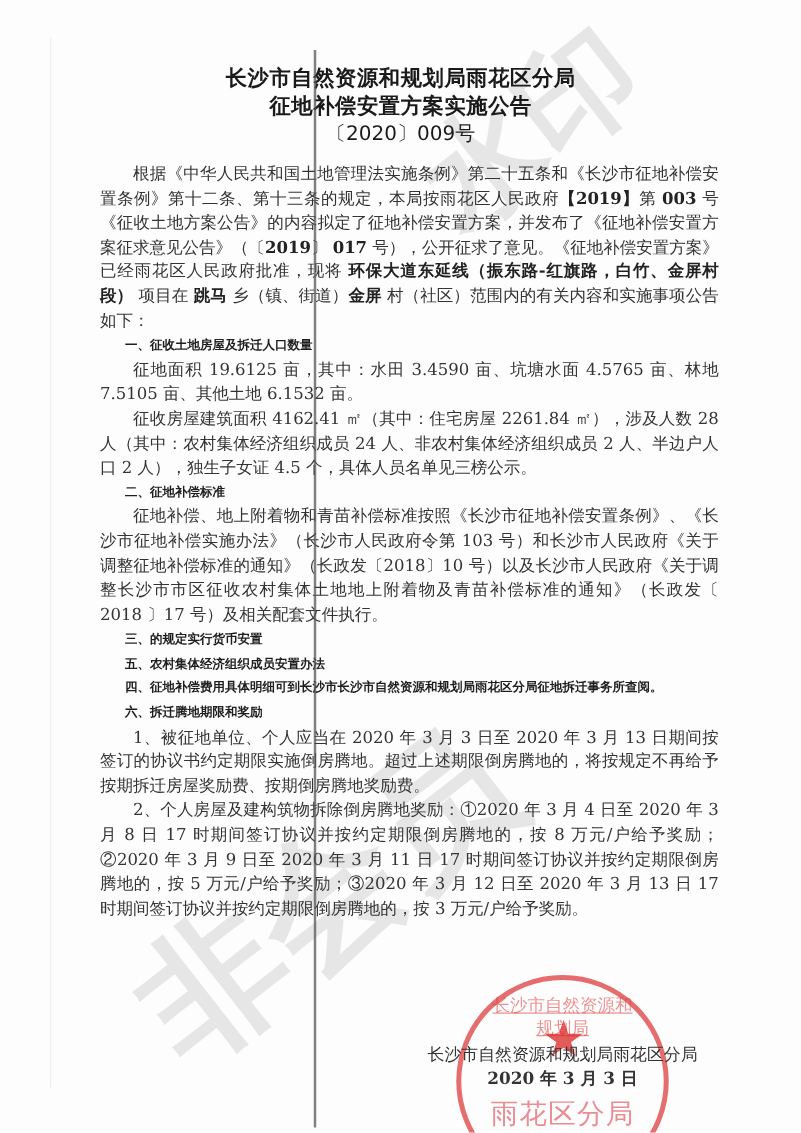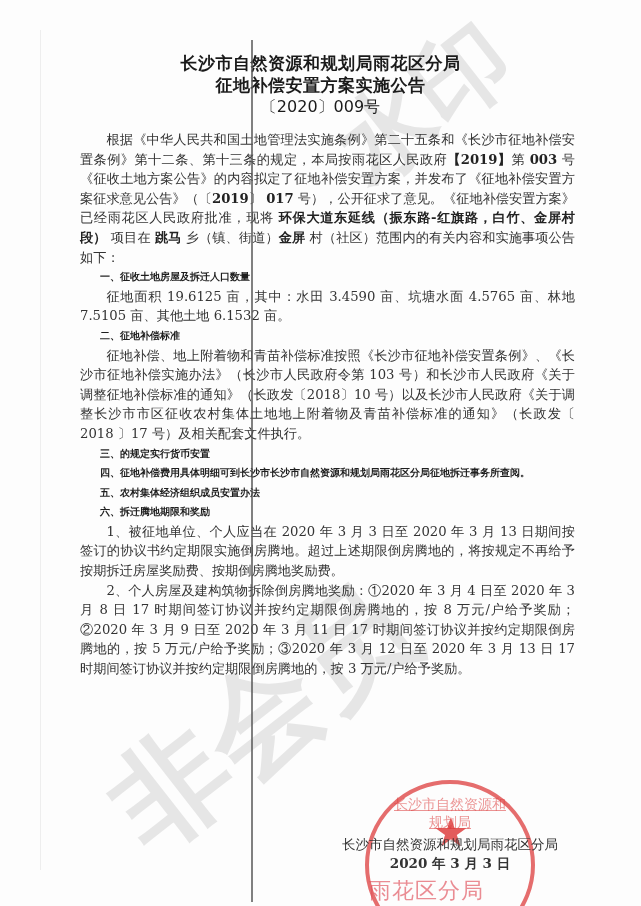--- a/index.html
+++ b/index.html
@@ -16,21 +16,21 @@
     .h-title { font-family: "DejaVu Sans", "Liberation Sans", sans-serif; font-weight: bold; font-size: 17px; line-height: 22px; color: #1a1a1a; letter-spacing: .5px; }
     .h-num { font-family: "DejaVu Sans", "Liberation Sans", sans-serif; font-weight: normal; font-size: 16px; line-height: 22px; color: #1a1a1a; }
     .body { position: absolute; left: 80px; top: 130px; width: 495px; font-size: 13.2px; line-height: 19.6px; color: #333; text-align: justify; }
     .p { margin: 0; text-indent: 2em; }
     .sec { margin: 0; text-indent: 2em; font-weight: bold; font-family: "DejaVu Sans", "Liberation Sans", sans-serif; color: #1e1e1e; font-size: 10px; }
     .b { font-weight: bold; color: #222; }
     .sign { position: absolute; left: 320px; top: 835px; width: 260px; text-align: center; font-size: 13.5px; line-height: 19px; color: #333; }
     .sign .date { font-weight: bold; }
     .seal { position: absolute; left: 365px; top: 780px; width: 170px; height: 170px; border: 4px solid rgba(220,60,60,.75); border-radius: 50%; box-sizing: border-box; }
     .seal-star { position: absolute; left: 64px; top: 28px; font-size: 40px; color: rgba(220,50,50,.8); line-height: 40px; }
-    .seal-text { position: absolute; left: 0; width: 162px; top: 92px; font-family: Liberation Mono, monospace; font-size: 22px; color: rgba(225,80,90,.65); letter-spacing: 1px; }
+    .seal-text { position: absolute; left: 0; width: 162px; top: 92px; text-align: center; font-family: Liberation Mono, monospace; font-size: 22px; color: rgba(225,80,90,.65); letter-spacing: 1px; }
     .seal-arc { position: absolute; left: 20px; top: 12px; width: 122px; text-align: center; font-size: 14px; color: rgba(220,60,60,.55); font-family: "DejaVu Sans", "Liberation Sans", sans-serif; text-decoration: underline; }
     .wm { position: absolute; font-family: "DejaVu Sans", "Liberation Sans", sans-serif; color: rgba(0,0,0,.09); font-size: 110px; font-weight: bold; transform: rotate(-38deg); transform-origin: center; white-space: nowrap; pointer-events: none; }
   </style>
 </head>
 <body>
 
 <div class="page">
   <div class="scanline2"></div>
 
   <div class="wm" style="left:330px; top:40px; font-size:95px;">水印</div>
@@ -40,29 +40,30 @@
     <div class="h-title">长沙市自然资源和规划局雨花区分局</div>
     <div class="h-title">征地补偿安置方案实施公告</div>
     <div class="h-num">〔2020〕009号</div>
   </div>
 
   <div class="body">
     <p class="p"><span>根据《中华人民共和国土地管理法实施条例》第二十五条和《长沙市征地补偿安置条例》第十二条、第十三条的规定，本局按雨花区人民政府</span><span class="b">【2019】</span><span>第</span> <span class="b">003</span> <span>号《征收土地方案公告》的内容拟定了征地补偿安置方案，并发布了《征地补偿安置方案征求意见公告》（〔</span><span class="b">2019</span><span>〕</span> <span class="b">017</span> <span>号），公开征求了意见。《征地补偿安置方案》已经雨花区人民政府批准，现将</span> <span class="b">环保大道东延线（振东路-红旗路，白竹、金屏村段）</span> <span>项目在</span> <span class="b">跳马</span> <span>乡（镇、街道）</span><span class="b">金屏</span> <span>村（社区）范围内的有关内容和实施事项公告如下：</span></p>
 
     <p class="sec">一、征收土地房屋及拆迁人口数量</p>
     <p class="p">征地面积 19.6125 亩，其中：水田 3.4590 亩、坑塘水面 4.5765 亩、林地 7.5105 亩、其他土地 6.1532 亩。</p>
+    <p class="p">征收房屋建筑面积 4162.41 ㎡（其中：住宅房屋 2261.84 ㎡），涉及人数 28 人（其中：农村集体经济组织成员 24 人、非农村集体经济组织成员 2 人、半边户人口 2 人），独生子女证 4.5 个，具体人员名单见三榜公示。</p>
 
     <p class="sec">二、征地补偿标准</p>
     <p class="p">征地补偿、地上附着物和青苗补偿标准按照《长沙市征地补偿安置条例》、《长沙市征地补偿实施办法》（长沙市人民政府令第 103 号）和长沙市人民政府《关于调整征地补偿标准的通知》（长政发〔2018〕10 号）以及长沙市人民政府《关于调整长沙市市区征收农村集体土地地上附着物及青苗补偿标准的通知》（长政发〔 2018 〕17 号）及相关配套文件执行。</p>
 
     <p class="sec">三、的规定实行货币安置</p>
 
+    <p class="sec">五、农村集体经济组织成员安置办法</p>
+
     <p class="sec">四、征地补偿费用具体明细可到长沙市长沙市自然资源和规划局雨花区分局征地拆迁事务所查阅。</p>
-
-    <p class="sec">五、农村集体经济组织成员安置办法</p>
 
     <p class="sec">六、拆迁腾地期限和奖励</p>
     <p class="p">1、被征地单位、个人应当在 2020 年 3 月 3 日至 2020 年 3 月 13 日期间按签订的协议书约定期限实施倒房腾地。超过上述期限倒房腾地的，将按规定不再给予按期拆迁房屋奖励费、按期倒房腾地奖励费。</p>
     <p class="p">2、个人房屋及建构筑物拆除倒房腾地奖励：①2020 年 3 月 4 日至 2020 年 3 月 8 日 17 时期间签订协议并按约定期限倒房腾地的，按 8 万元/户给予奖励；②2020 年 3 月 9 日至 2020 年 3 月 11 日 17 时期间签订协议并按约定期限倒房腾地的，按 5 万元/户给予奖励；③2020 年 3 月 12 日至 2020 年 3 月 13 日 17 时期间签订协议并按约定期限倒房腾地的，按 3 万元/户给予奖励。</p>
 
   </div>
 
   <div class="seal">
     <div class="seal-arc">长沙市自然资源和规划局</div>
     <div class="seal-star">★</div>

